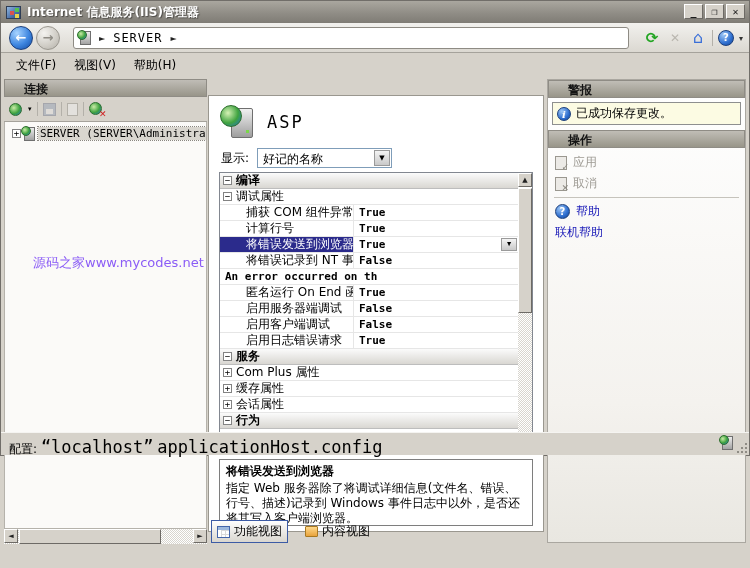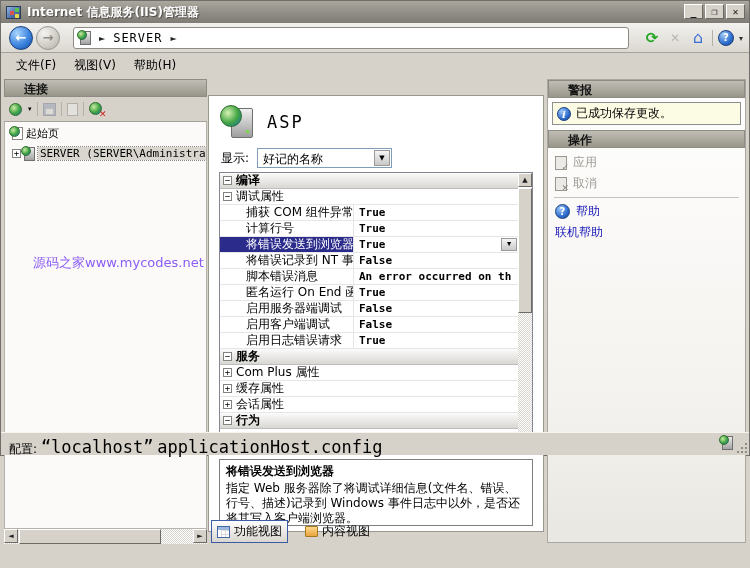--- a/index.html
+++ b/index.html
@@ -210,24 +210,20 @@
       <span class="lp-sep"></span>
       <span class="ti-floppy ti-disabled"></span>
       <span class="lp-sep"></span>
       <span class="ti-page ti-disabled"></span>
       <span class="lp-sep"></span>
       <span class="globe-x">
           <span class="mini-globe"></span>
         </span>
     </div>
     <div class="lp-tree" id="tree-items">
-        <div class="tree-item">
-          <span class="icon-page-globe"></span>
-          <span class="label">起始页</span>
-        </div>
         <div class="tree-item selected">
           <span class="exp-box">+</span>
           <span class="icon-server"></span>
           <span class="label">SERVER (SERVER\Administrat</span>
         </div>
         <div class="watermark">源码之家www.mycodes.net</div>
       </div>
     <div class="lp-hscroll">
       <div class="sb-track" style="left:0;top:0;right:0;bottom:0;"></div>
       <div class="sb-btn" style="left:0;top:0;">◄</div>
@@ -267,21 +263,20 @@
           </div>
           <div class="grow prop selected">
             <span class="gname">将错误发送到浏览器</span>
             <span class="gval">True<span class="combo-btn">▼</span></span>
           </div>
           <div class="grow prop">
             <span class="gname">将错误记录到 NT 事件日志</span>
             <span class="gval">False</span>
           </div>
           <div class="grow prop">
-            <span class="gname">脚本错误消息</span>
             <span class="gval">An error occurred on th</span>
           </div>
           <div class="grow prop">
             <span class="gname">匿名运行 On End 函数</span>
             <span class="gval">True</span>
           </div>
           <div class="grow prop">
             <span class="gname">启用服务器端调试</span>
             <span class="gval">False</span>
           </div>

